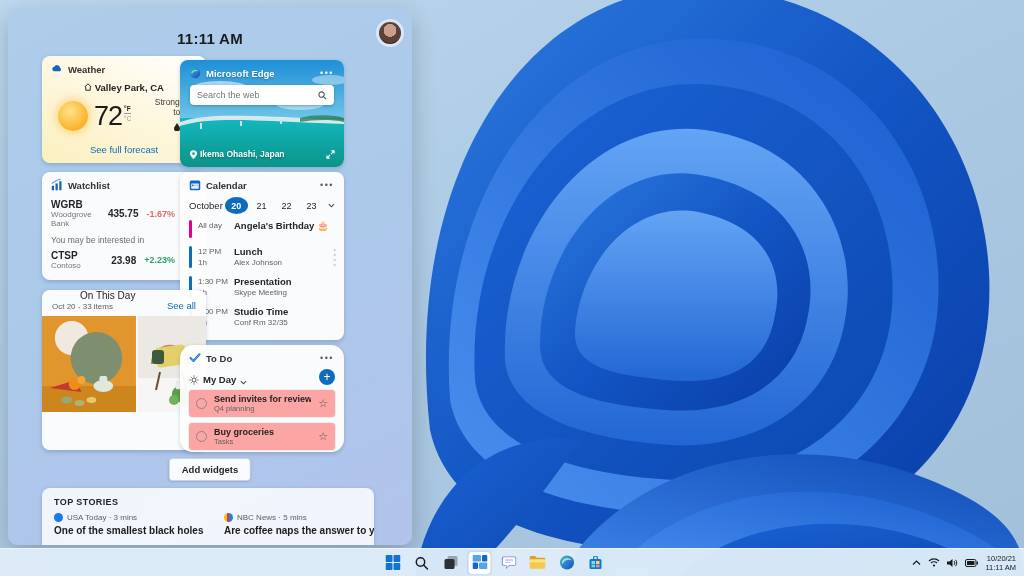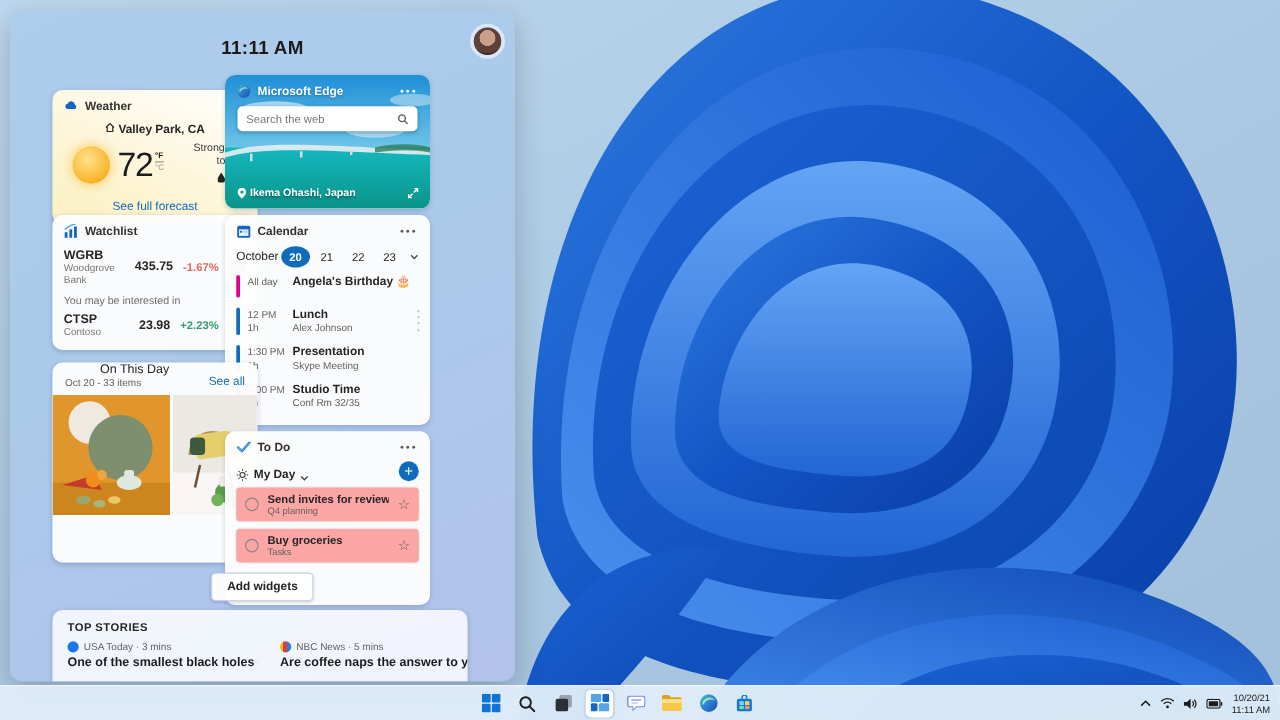--- a/index.html
+++ b/index.html
@@ -25,21 +25,21 @@
 
   .card{ position:absolute; background:rgba(253,253,253,.96); border-radius:8px;
     box-shadow:0 1.5px 4px rgba(0,30,80,.18); overflow:hidden;}
   .card-head{ display:flex; align-items:center; gap:5px; padding:7px 9px 4px 9px;}
   .card-title{ font-size:9.5px; font-weight:bold; color:#323130; flex:1;}
   .more-btn{ color:#5a5a5a; font-size:9px; letter-spacing:1.5px; cursor:pointer; line-height:4px; padding:2px 1px;}
   .more-btn::before{ content:"•••"; }
   .wicon{ width:12px; height:12px; flex:none; }
 
   
-  #card-weather{ left:34px; top:64px; width:164px; height:107px;
+  #card-weather{ left:34px; top:48px; width:164px; height:107px;
     background:linear-gradient(205deg, #ffffff 0%, #fdf6da 55%, #fbf0bf 100%);}
   .weather-loc{ text-align:center; font-size:9.5px; font-weight:bold; color:#242424; margin-top:3px;}
   .weather-main{ display:flex; align-items:center; padding:4px 12px 0 16px; gap:6px;}
   .sun{ width:30px; height:30px; border-radius:50%;
     background:radial-gradient(circle at 40% 35%, #ffe28a, #f9b022 75%); box-shadow:0 0 8px 2px rgba(250,190,60,.55);}
   .temp-wrap{ display:flex; align-items:flex-start;}
   .temp-val{ font-size:27px; color:#1b1b1b; line-height:26px; letter-spacing:-1px;}
   .temp-units{ display:flex; flex-direction:column; font-size:6.5px; margin-left:2px; margin-top:2px;}
   .unit-f{ color:#1b1b1b; font-weight:bold; border-bottom:1px solid #9a9a9a; padding-bottom:1px;}
   .unit-c{ color:#9a9a9a; padding-top:1px;}
@@ -103,21 +103,21 @@
   .photos-headwrap{ flex:1;}
   .photos-heading{ font-size:10px; color:#242424;margin-left:28px;}
   .photos-items{ font-size:8px; color:#616161; margin-top:1px;}
   .photos-link{ font-size:9.5px; color:#0f6cbd; cursor:pointer; text-decoration:none;}
   .photos-grid{ display:flex; gap:2px; height:96px;}
   .photo{ position:relative; overflow:hidden; cursor:pointer;}
   .photo-left{ width:58%;}
   .photo-right{ width:42%;}
 
   
-  #card-todo{ left:172px; top:337px; width:164px; height:139px;}
+  #card-todo{ left:172px; top:337px; width:164px; height:107px;border-radius:13px;}
   .todo-listrow{ display:flex; align-items:flex-end; padding:1px 9px 4px 9px; gap:4px;}
   .todo-listname{ font-size:9.5px; font-weight:bold; color:#242424;}
   .todo-add{ margin-left:auto; width:16px; height:16px; border-radius:50%; background:#0f6cbd; color:#fff;
     display:flex; align-items:center; justify-content:center; font-size:12px; line-height:12px; cursor:pointer;}
   .task{ margin:0 8px 4px 8px; background:#fca5a5; border:1px solid #efeeec; border-radius:4px;
     display:flex; align-items:center; padding:4px 7px; gap:7px; cursor:pointer;}
   .task-check{ width:11px; height:11px; border:1px solid #8a8886; border-radius:50%; flex:none; cursor:pointer;}
   .task-body{ flex:1; min-width:0;}
   .task-title{ font-size:9px; font-weight:bold; color:#242424; line-height:10px; white-space:nowrap; overflow:hidden;}
   .task-sub{ font-size:7.5px; color:#616161; line-height:9px;}

